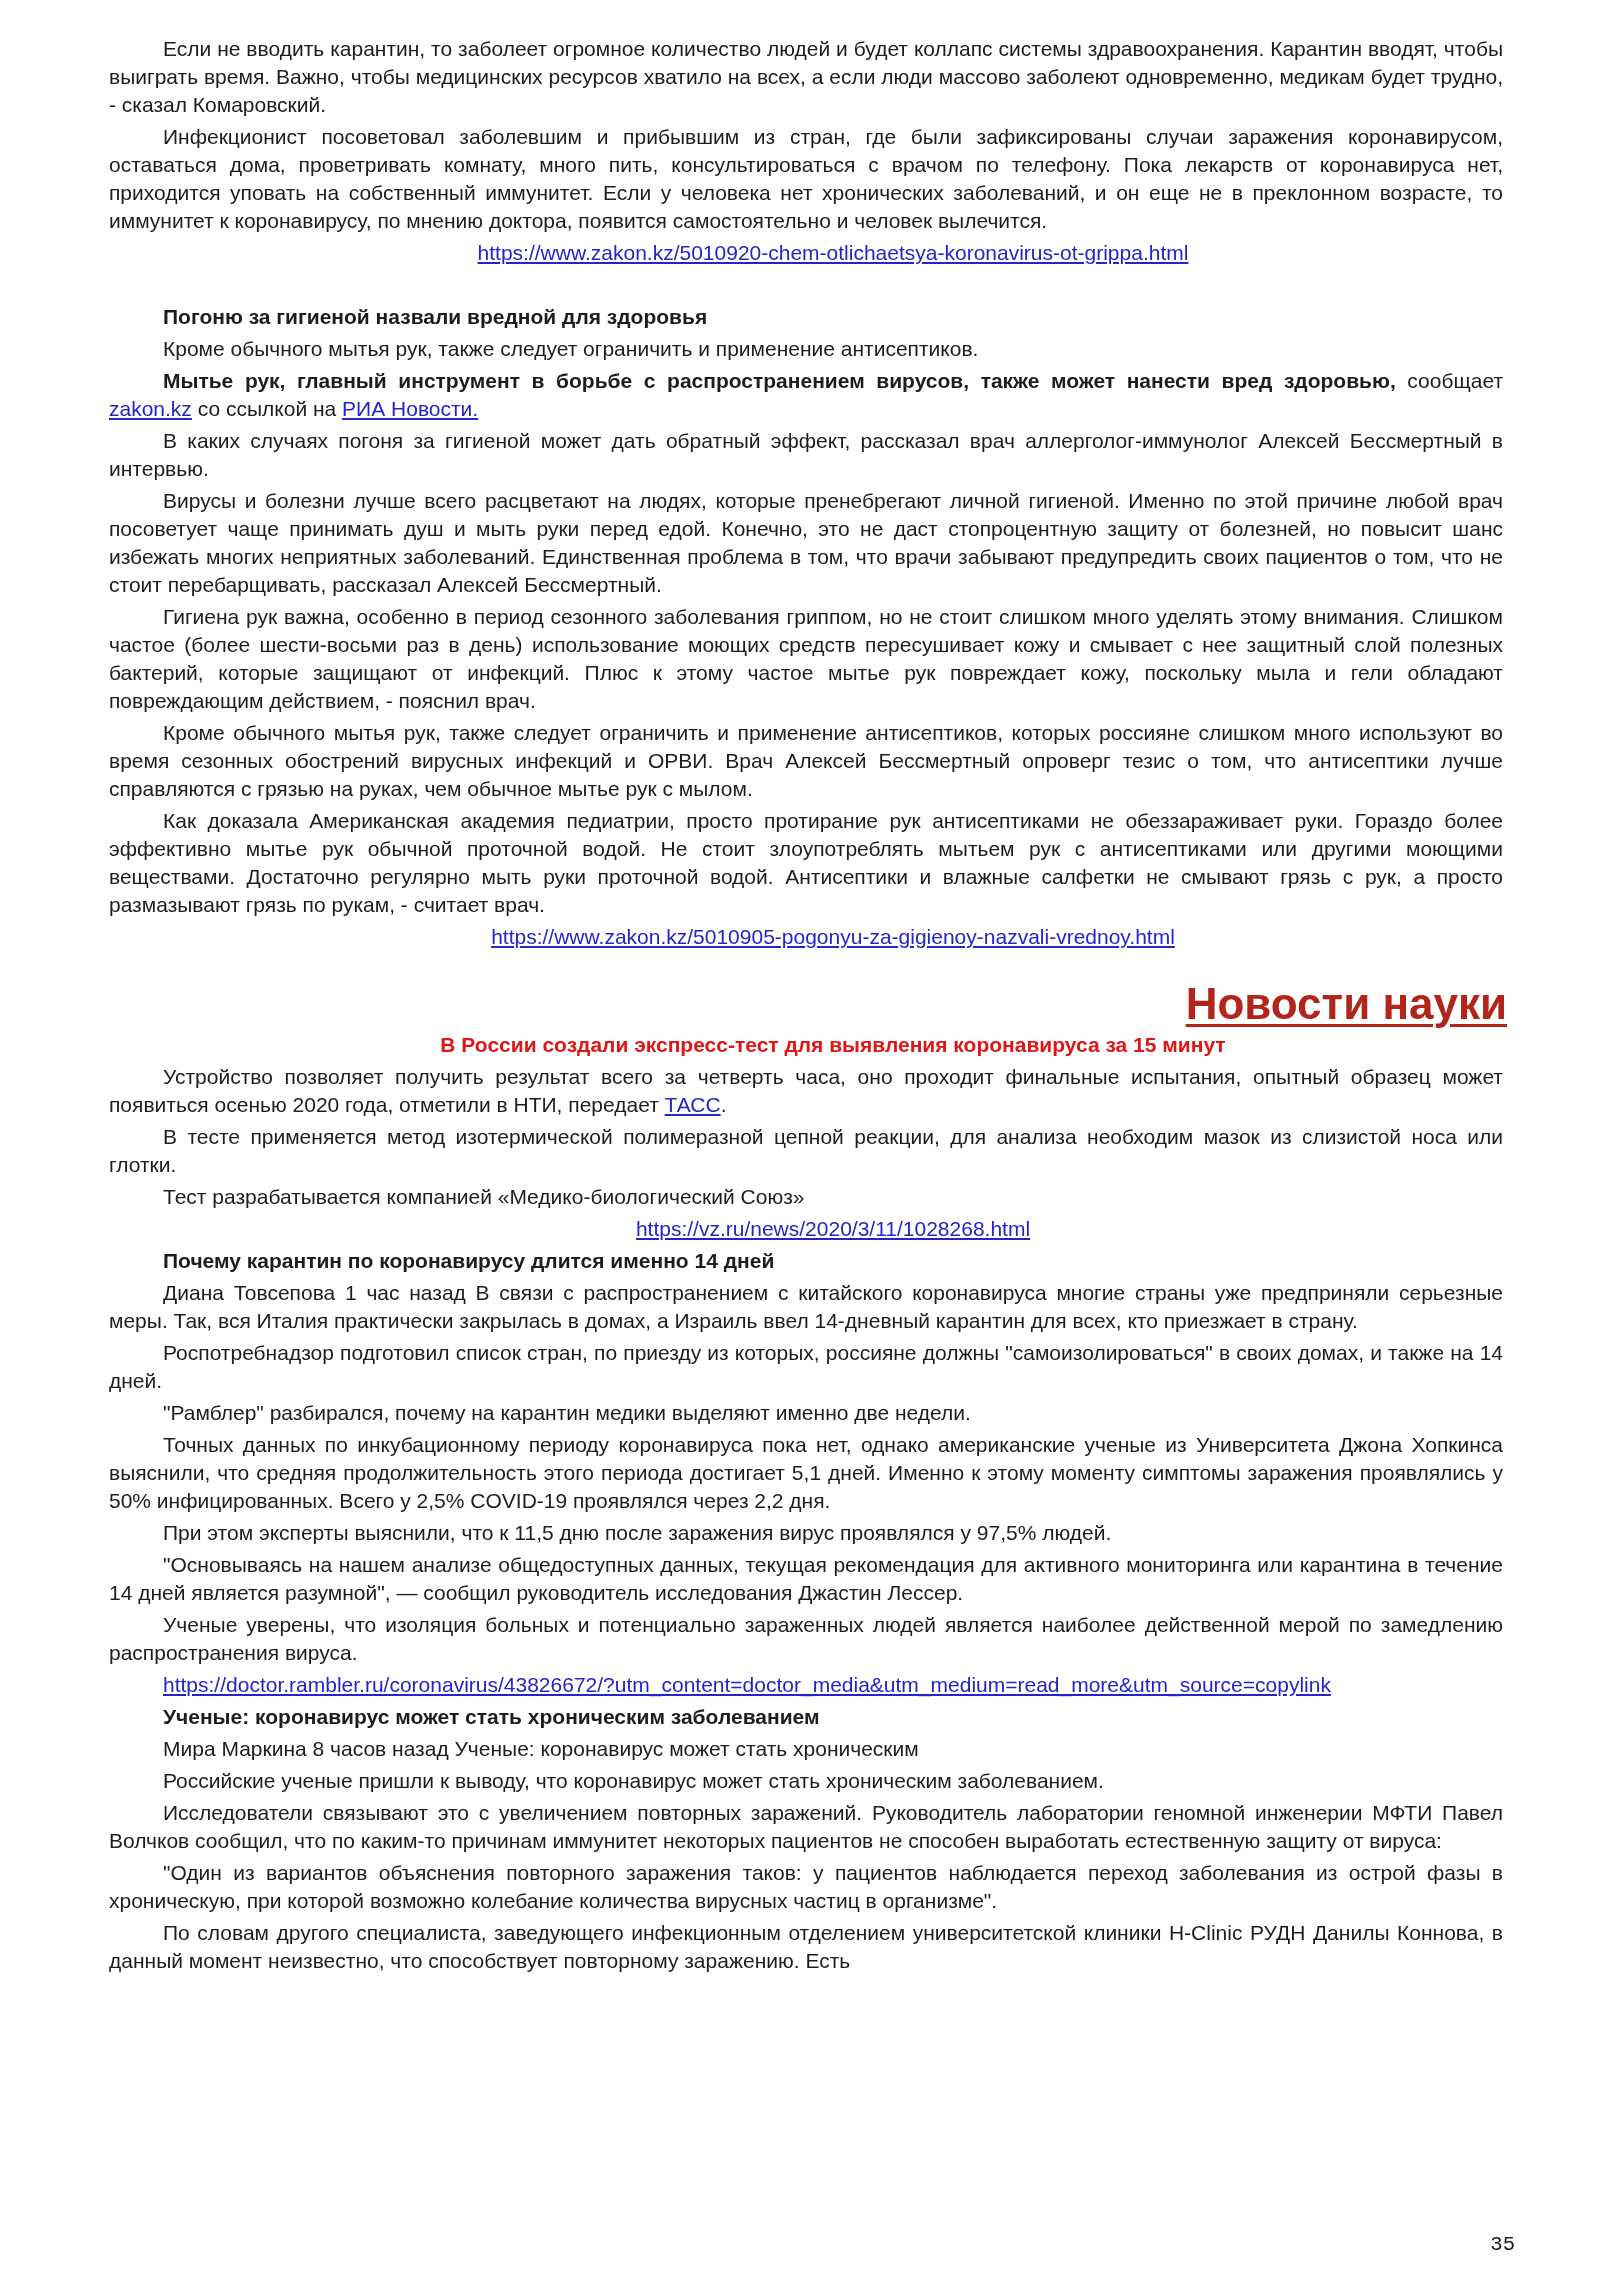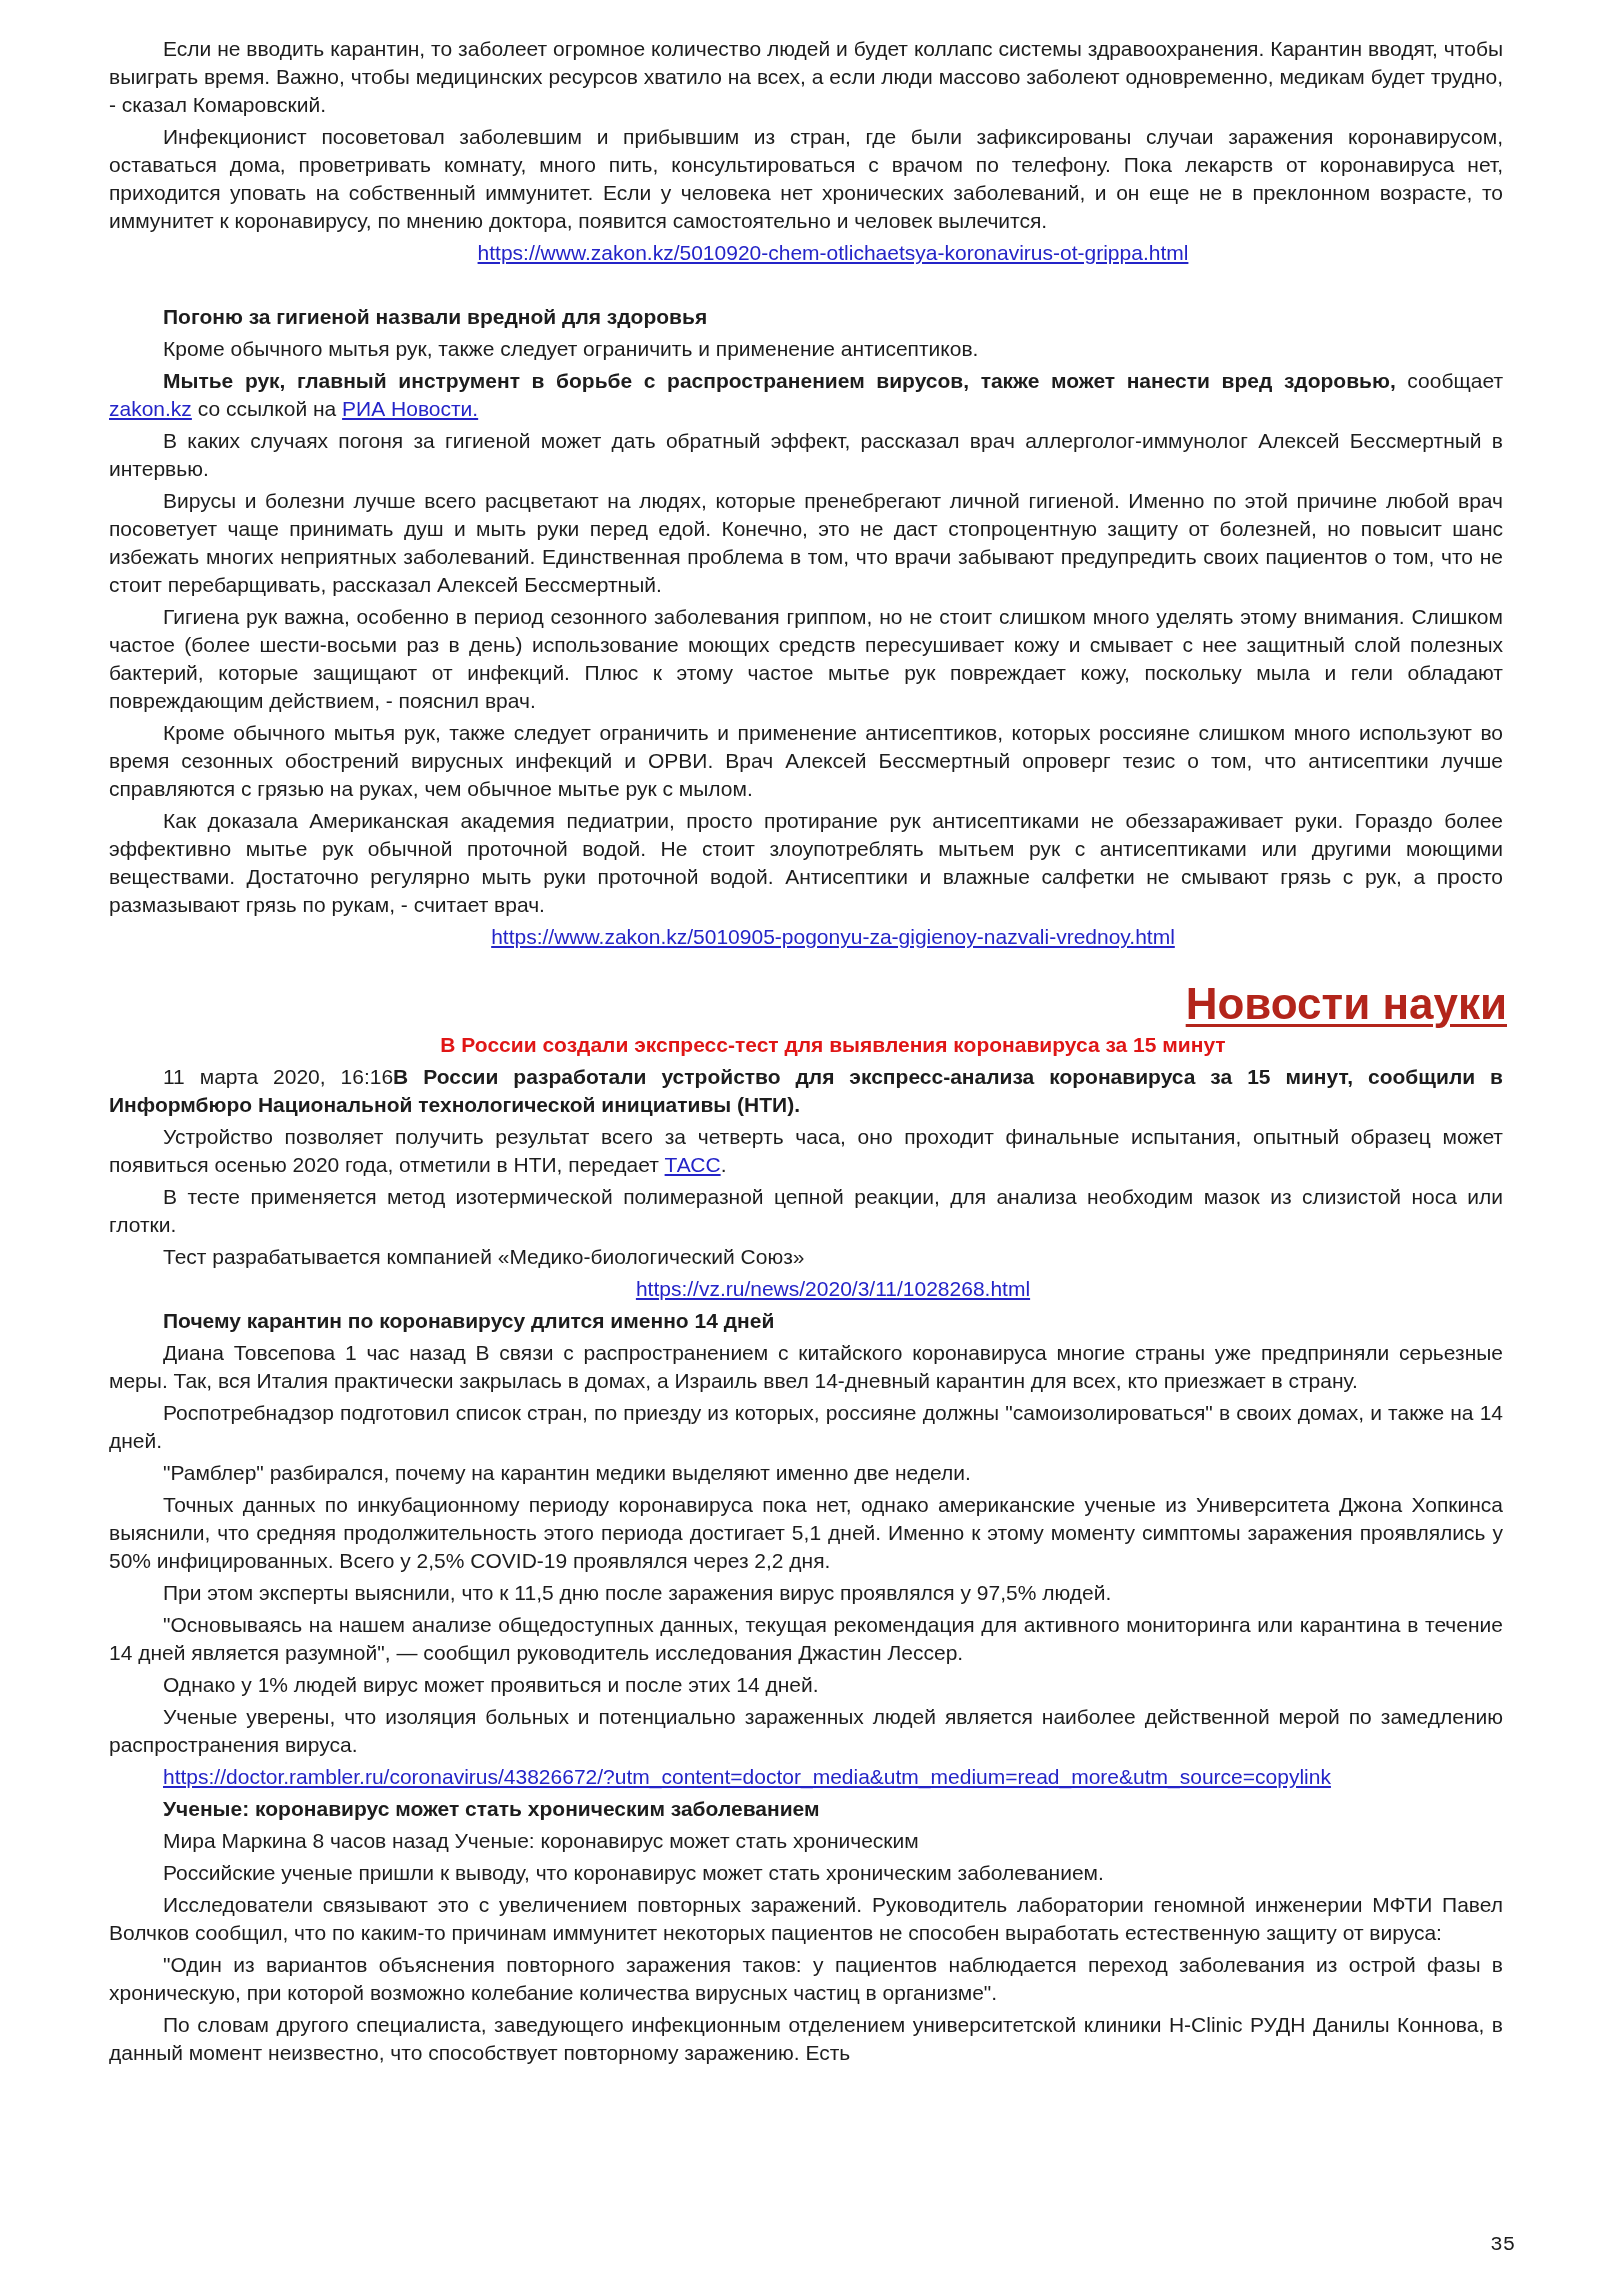--- a/index.html
+++ b/index.html
@@ -46,33 +46,31 @@
       <div class="blk p"><span class="normal">Кроме обычного мытья рук, также следует ограничить и применение антисептиков.</span></div>
       <div class="blk p"><span class="bold">Мытье рук, главный инструмент в борьбе с распространением вирусов, также может нанести вред здоровью,</span><span class="normal"> сообщает </span><a href="#" class="lnk">zakon.kz</a><span class="normal"> со ссылкой на </span><a href="#" class="lnk">РИА Новости.</a></div>
       <div class="blk p"><span class="normal">В каких случаях погоня за гигиеной может дать обратный эффект, рассказал врач аллерголог-иммунолог Алексей Бессмертный в интервью.</span></div>
       <div class="blk p"><span class="normal">Вирусы и болезни лучше всего расцветают на людях, которые пренебрегают личной гигиеной. Именно по этой причине любой врач посоветует чаще принимать душ и мыть руки перед едой. Конечно, это не даст стопроцентную защиту от болезней, но повысит шанс избежать многих неприятных заболеваний. Единственная проблема в том, что врачи забывают предупредить своих пациентов о том, что не стоит перебарщивать, рассказал Алексей Бессмертный.</span></div>
       <div class="blk p"><span class="normal">Гигиена рук важна, особенно в период сезонного заболевания гриппом, но не стоит слишком много уделять этому внимания. Слишком частое (более шести-восьми раз в день) использование моющих средств пересушивает кожу и смывает с нее защитный слой полезных бактерий, которые защищают от инфекций. Плюс к этому частое мытье рук повреждает кожу, поскольку мыла и гели обладают повреждающим действием, - пояснил врач.</span></div>
       <div class="blk p"><span class="normal">Кроме обычного мытья рук, также следует ограничить и применение антисептиков, которых россияне слишком много используют во время сезонных обострений вирусных инфекций и ОРВИ. Врач Алексей Бессмертный опроверг тезис о том, что антисептики лучше справляются с грязью на руках, чем обычное мытье рук с мылом.</span></div>
       <div class="blk p"><span class="normal">Как доказала Американская академия педиатрии, просто протирание рук антисептиками не обеззараживает руки. Гораздо более эффективно мытье рук обычной проточной водой. Не стоит злоупотреблять мытьем рук с антисептиками или другими моющими веществами. Достаточно регулярно мыть руки проточной водой. Антисептики и влажные салфетки не смывают грязь с рук, а просто размазывают грязь по рукам, - считает врач.</span></div>
       <div class="blk linkline"><a href="#" class="lnk">https://www.zakon.kz/5010905-pogonyu-za-gigienoy-nazvali-vrednoy.html</a></div>
       <div class="blk h1"><span class="normal">Новости науки</span></div>
       <div class="blk h2"><span class="normal">В России создали экспресс-тест для выявления коронавируса за 15 минут</span></div>
-      <div class="blk p"><span class="normal">11 марта 2020, 16:16</span><span class="bold">В России разработали устройство для экспресс-анализа коронавируса за 15 минут, сообщили в Информбюро Национальной технологической инициативы (НТИ).</span></div>
       <div class="blk p"><span class="normal">Устройство позволяет получить результат всего за четверть часа, оно проходит финальные испытания, опытный образец может появиться осенью 2020 года, отметили в НТИ, передает </span><a href="#" class="lnk">ТАСС</a><span class="normal">.</span></div>
       <div class="blk p"><span class="normal">В тесте применяется метод изотермической полимеразной цепной реакции, для анализа необходим мазок из слизистой носа или глотки.</span></div>
       <div class="blk p"><span class="normal">Тест разрабатывается компанией «Медико-биологический Союз»</span></div>
       <div class="blk linkline"><a href="#" class="lnk">https://vz.ru/news/2020/3/11/1028268.html</a></div>
       <div class="blk hb"><span class="normal">Почему карантин по коронавирусу длится именно 14 дней</span></div>
       <div class="blk p"><span class="normal">Диана Товсепова 1 час назад В связи с распространением с китайского коронавируса многие страны уже предприняли серьезные меры. Так, вся Италия практически закрылась в домах, а Израиль ввел 14-дневный карантин для всех, кто приезжает в страну.</span></div>
       <div class="blk p"><span class="normal">Роспотребнадзор подготовил список стран, по приезду из которых, россияне должны "самоизолироваться" в своих домах, и также на 14 дней.</span></div>
       <div class="blk p"><span class="normal">"Рамблер" разбирался, почему на карантин медики выделяют именно две недели.</span></div>
       <div class="blk p"><span class="normal">Точных данных по инкубационному периоду коронавируса пока нет, однако американские ученые из Университета Джона Хопкинса выяснили, что средняя продолжительность этого периода достигает 5,1 дней. Именно к этому моменту симптомы заражения проявлялись у 50% инфицированных. Всего у 2,5% COVID-19 проявлялся через 2,2 дня.</span></div>
       <div class="blk p"><span class="normal">При этом эксперты выяснили, что к 11,5 дню после заражения вирус проявлялся у 97,5% людей.</span></div>
       <div class="blk p"><span class="normal">"Основываясь на нашем анализе общедоступных данных, текущая рекомендация для активного мониторинга или карантина в течение 14 дней является разумной", — сообщил руководитель исследования Джастин Лессер.</span></div>
-      <div class="blk p"><span class="normal">Однако у 1% людей вирус может проявиться и после этих 14 дней.</span></div>
       <div class="blk p"><span class="normal">Ученые уверены, что изоляция больных и потенциально зараженных людей является наиболее действенной мерой по замедлению распространения вируса.</span></div>
       <div class="blk linkline breakall"><a href="#" class="lnk">https://doctor.rambler.ru/coronavirus/43826672/?utm_content=doctor_media&amp;utm_medium=read_more&amp;utm_source=copylink</a></div>
       <div class="blk hb"><span class="normal">Ученые: коронавирус может стать хроническим заболеванием</span></div>
       <div class="blk p"><span class="normal">Мира Маркина 8 часов назад Ученые: коронавирус может стать хроническим</span></div>
       <div class="blk p"><span class="normal">Российские ученые пришли к выводу, что коронавирус может стать хроническим заболеванием.</span></div>
       <div class="blk p"><span class="normal">Исследователи связывают это с увеличением повторных заражений. Руководитель лаборатории геномной инженерии МФТИ Павел Волчков сообщил, что по каким-то причинам иммунитет некоторых пациентов не способен выработать естественную защиту от вируса:</span></div>
       <div class="blk p"><span class="normal">"Один из вариантов объяснения повторного заражения таков: у пациентов наблюдается переход заболевания из острой фазы в хроническую, при которой возможно колебание количества вирусных частиц в организме".</span></div>
       <div class="blk p"><span class="normal">По словам другого специалиста, заведующего инфекционным отделением университетской клиники H-Clinic РУДН Данилы Коннова, в данный момент неизвестно, что способствует повторному заражению. Есть</span></div>
     </div>
   <div class="page-number">35</div>

